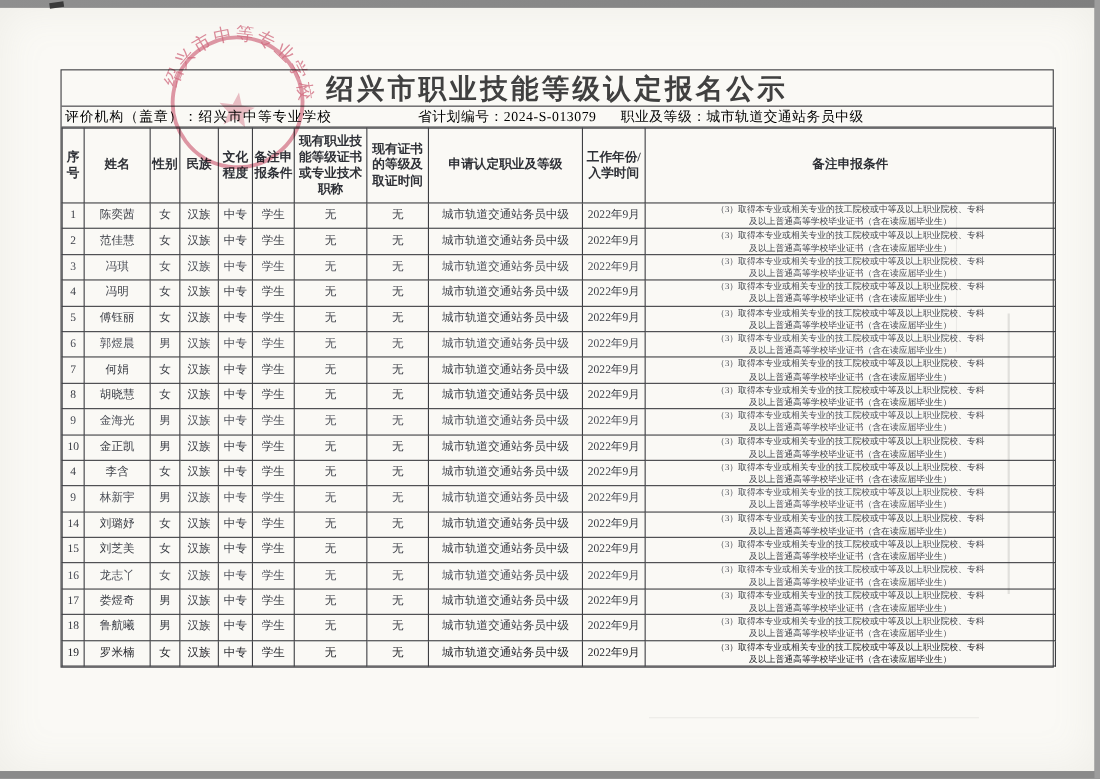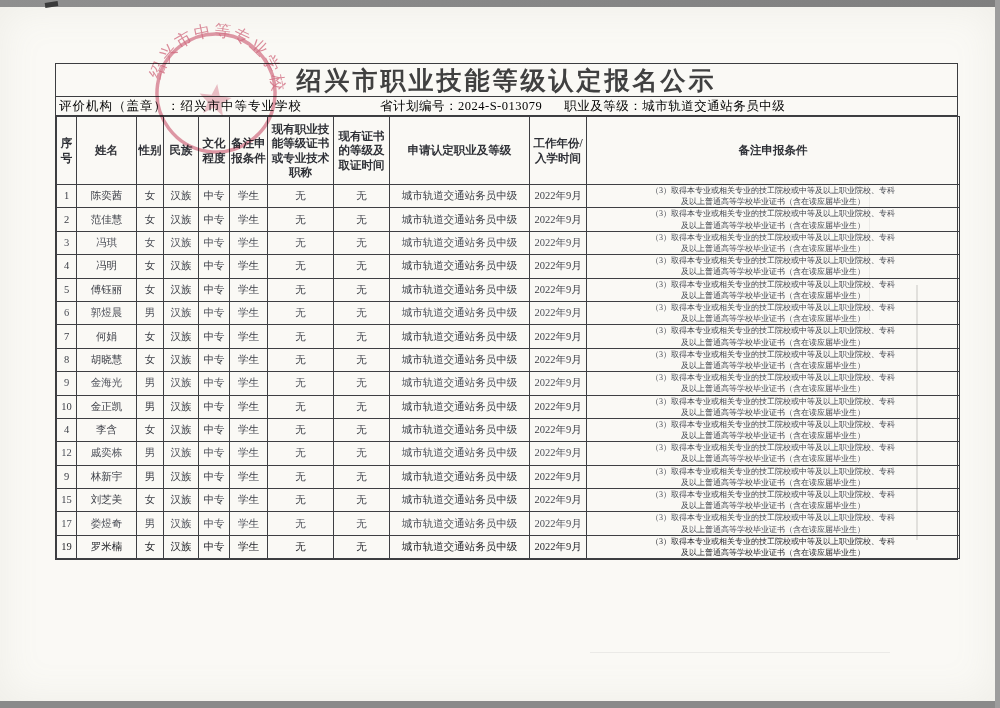--- a/index.html
+++ b/index.html
@@ -297,70 +297,102 @@
     <td>无</td>
     <td>无</td>
     <td>城市轨道交通站务员中级</td>
     <td>2022年9月</td>
     <td class="remark">
       <div class="l1">（3）取得本专业或相关专业的技工院校或中等及以上职业院校、专科</div>
       <div class="l2">及以上普通高等学校毕业证书（含在读应届毕业生）</div>
     </td>
   </tr>
         <tr>
-    <td>12</td>
-    <td>戚奕栋</td>
-    <td>男</td>
-    <td>汉族</td>
-    <td>中专</td>
-    <td>学生</td>
-    <td>无</td>
-    <td>无</td>
-    <td>城市轨道交通站务员中级</td>
-    <td>2022年9月</td>
-    <td class="remark">
-      <div class="l1">（3）取得本专业或相关专业的技工院校或中等及以上职业院校、专科</div>
-      <div class="l2">及以上普通高等学校毕业证书（含在读应届毕业生）</div>
-    </td>
-  </tr>
-        <tr>
     <td>9</td>
     <td>林新宇</td>
     <td>男</td>
     <td>汉族</td>
     <td>中专</td>
     <td>学生</td>
     <td>无</td>
     <td>无</td>
     <td>城市轨道交通站务员中级</td>
     <td>2022年9月</td>
     <td class="remark">
       <div class="l1">（3）取得本专业或相关专业的技工院校或中等及以上职业院校、专科</div>
       <div class="l2">及以上普通高等学校毕业证书（含在读应届毕业生）</div>
     </td>
   </tr>
         <tr>
+    <td>14</td>
+    <td>刘璐妤</td>
+    <td>女</td>
+    <td>汉族</td>
+    <td>中专</td>
+    <td>学生</td>
+    <td>无</td>
+    <td>无</td>
+    <td>城市轨道交通站务员中级</td>
+    <td>2022年9月</td>
+    <td class="remark">
+      <div class="l1">（3）取得本专业或相关专业的技工院校或中等及以上职业院校、专科</div>
+      <div class="l2">及以上普通高等学校毕业证书（含在读应届毕业生）</div>
+    </td>
+  </tr>
+        <tr>
     <td>15</td>
     <td>刘芝美</td>
     <td>女</td>
     <td>汉族</td>
     <td>中专</td>
     <td>学生</td>
     <td>无</td>
     <td>无</td>
     <td>城市轨道交通站务员中级</td>
     <td>2022年9月</td>
     <td class="remark">
       <div class="l1">（3）取得本专业或相关专业的技工院校或中等及以上职业院校、专科</div>
       <div class="l2">及以上普通高等学校毕业证书（含在读应届毕业生）</div>
     </td>
   </tr>
         <tr>
+    <td>16</td>
+    <td>龙志丫</td>
+    <td>女</td>
+    <td>汉族</td>
+    <td>中专</td>
+    <td>学生</td>
+    <td>无</td>
+    <td>无</td>
+    <td>城市轨道交通站务员中级</td>
+    <td>2022年9月</td>
+    <td class="remark">
+      <div class="l1">（3）取得本专业或相关专业的技工院校或中等及以上职业院校、专科</div>
+      <div class="l2">及以上普通高等学校毕业证书（含在读应届毕业生）</div>
+    </td>
+  </tr>
+        <tr>
     <td>17</td>
     <td>娄煜奇</td>
+    <td>男</td>
+    <td>汉族</td>
+    <td>中专</td>
+    <td>学生</td>
+    <td>无</td>
+    <td>无</td>
+    <td>城市轨道交通站务员中级</td>
+    <td>2022年9月</td>
+    <td class="remark">
+      <div class="l1">（3）取得本专业或相关专业的技工院校或中等及以上职业院校、专科</div>
+      <div class="l2">及以上普通高等学校毕业证书（含在读应届毕业生）</div>
+    </td>
+  </tr>
+        <tr>
+    <td>18</td>
+    <td>鲁航曦</td>
     <td>男</td>
     <td>汉族</td>
     <td>中专</td>
     <td>学生</td>
     <td>无</td>
     <td>无</td>
     <td>城市轨道交通站务员中级</td>
     <td>2022年9月</td>
     <td class="remark">
       <div class="l1">（3）取得本专业或相关专业的技工院校或中等及以上职业院校、专科</div>

